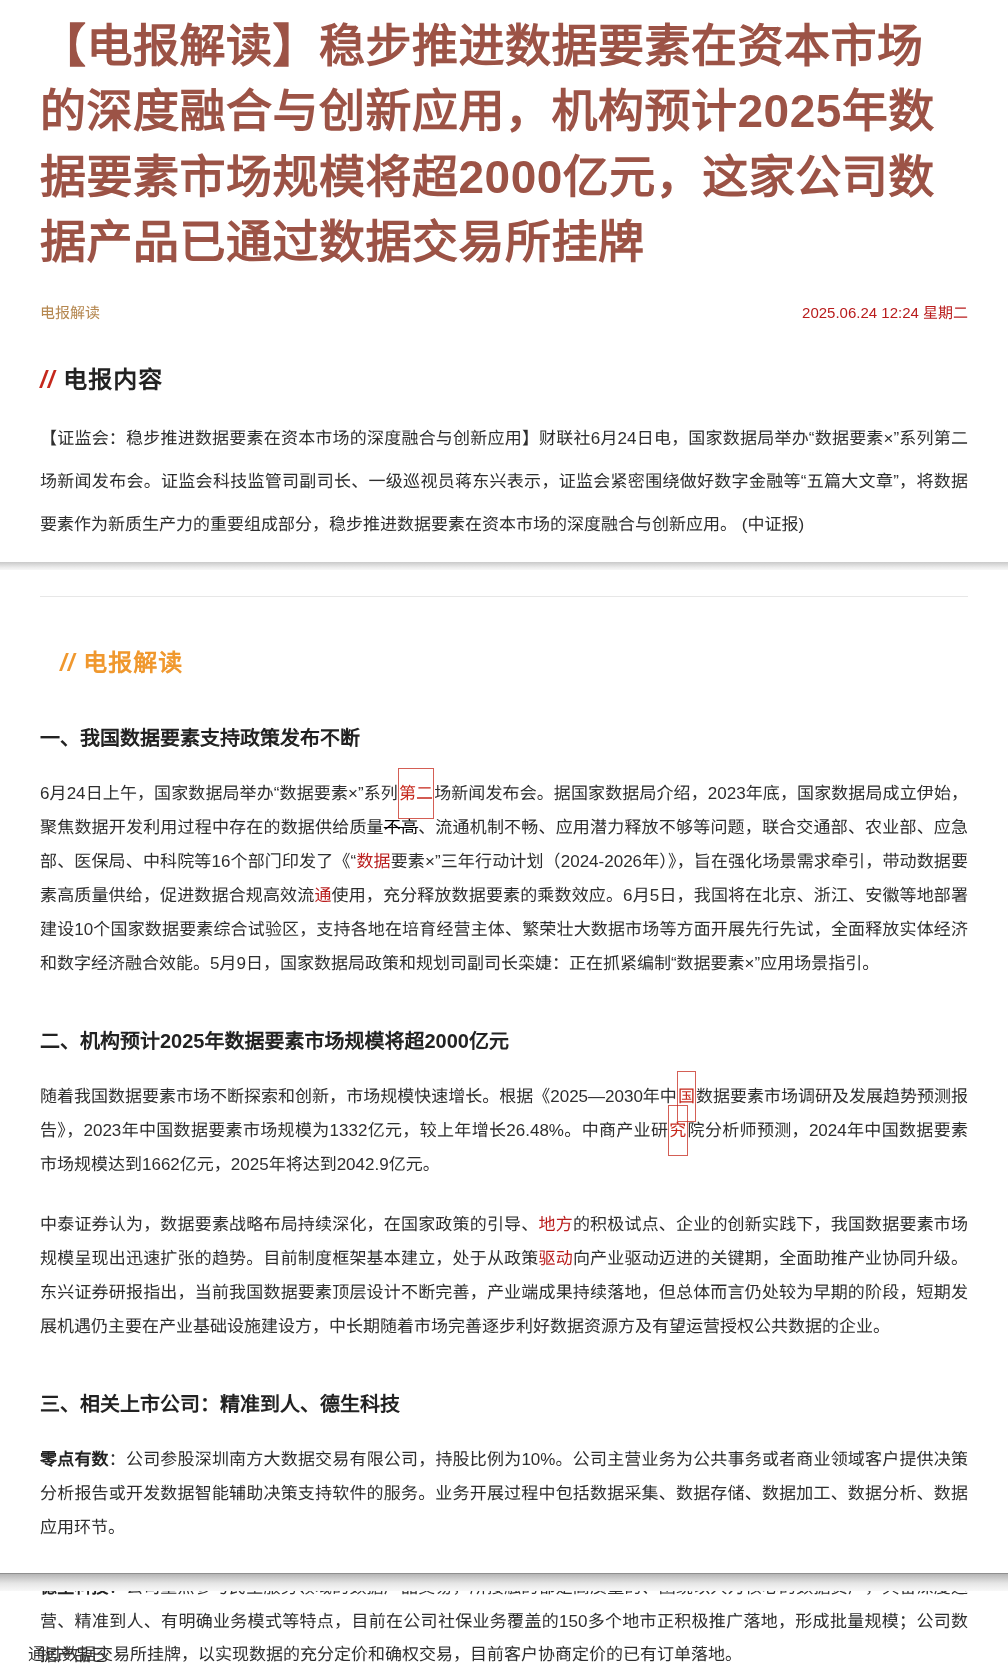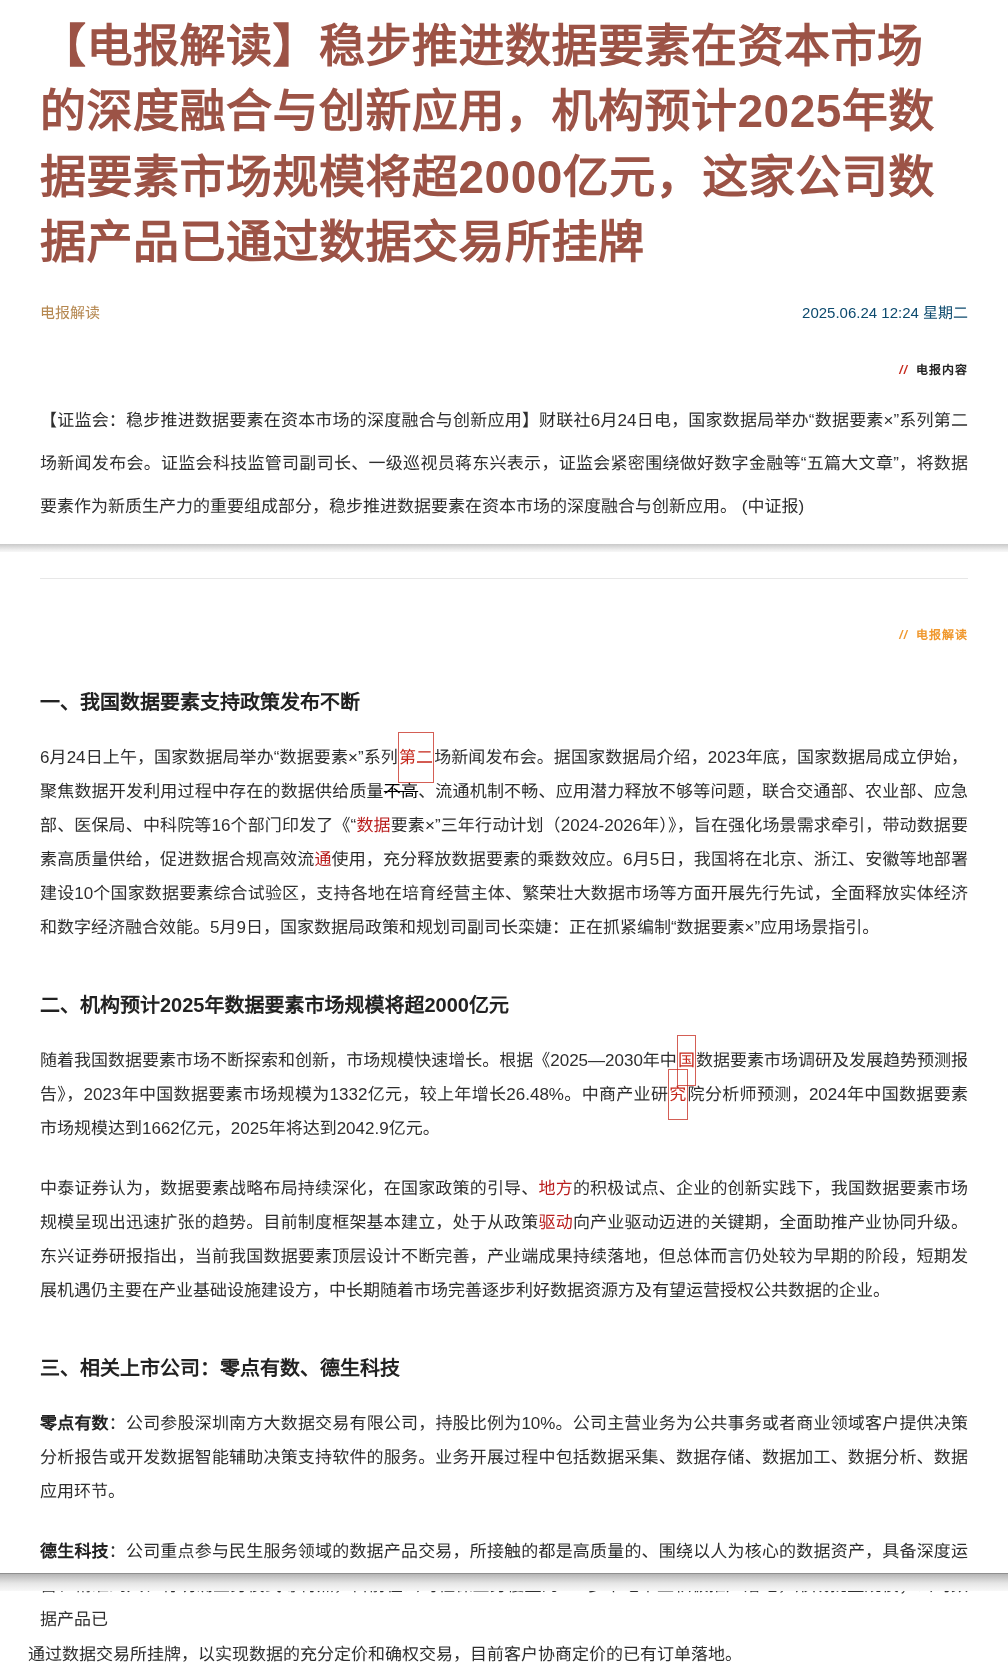--- a/index.html
+++ b/index.html
@@ -17,31 +17,30 @@
     font-weight:bold;
     color:#9c5346;
     letter-spacing:.5px;
   }
   .meta{
     display:flex;justify-content:space-between;align-items:center;
     margin-top:26px;
     font-size:15px;
   }
   .meta .cat{color:#b5874f;text-decoration:none;cursor:pointer;}
-  .meta .date{color:#0c4a6e;}
+  .meta .date{color:#b91c1c;}
   .sec-label{
     margin-top:38px;
-    font-size:12px;font-weight:bold;
+    font-size:24px;font-weight:bold;
     letter-spacing:1px;
-    text-align:right;
   }
   .sec-label .slash{font-style:italic;margin-right:8px;font-weight:bold;}
   .sec-label.content .slash{color:#c5281c;}
   .sec-label.content .lbl{color:#222;}
-  .sec-label.interp{margin-top:46px;}
+  .sec-label.interp{margin-top:46px;margin-left:20px;}
   .sec-label.interp .slash{color:#f0982e;}
   .sec-label.interp .lbl{color:#f0982e;}
   p.body-p{
     margin:26px 0 0 0;
     font-size:17px;line-height:34px;
     color:#2e2e2e;
     text-align:justify;
   }
   p.telegraph-p{line-height:43px;margin-top:22px;}
   h2{
@@ -98,21 +97,21 @@
   <div class="sec-label interp">
     <span class="slash">//</span><span class="lbl">电报解读</span>
   </div>
 
   <div id="blocks">
       <h2>一、我国数据要素支持政策发布不断</h2>
       <p class="body-p"><span>6月24日上午，国家数据局举办“数据要素×”系列</span><span class="mk-redbox">第二</span><span>场新闻发布会。据国家数据局介绍，2023年底，国家数据局成立伊始，聚焦数据开发利用过程中存在的数据供给质量</span><span class="mk-redstrike">不高</span><span>、流通机制不畅、应用潜力释放不够等问题，联合交通部、农业部、应急部、医保局、中科院等16个部门印发了《“</span><span class="mk-red">数据</span><span>要素×”三年行动计划（2024-2026年）》，旨在强化场景需求牵引，带动数据要素高质量供给，促进数据合规高效流</span><span class="mk-red">通</span><span>使用，充分释放数据要素的乘数效应。6月5日，我国将在北京、浙江、安徽等地部署建设10个国家数据要素综合试验区，支持各地在培育经营主体、繁荣壮大数据市场等方面开展先行先试，全面释放实体经济和数字经济融合效能。5月9日，国家数据局政策和规划司副司长栾婕：正在抓紧编制“数据要素×”应用场景指引。</span></p>
       <h2>二、机构预计2025年数据要素市场规模将超2000亿元</h2>
       <p class="body-p"><span>随着我国数据要素市场不断探索和创新，市场规模快速增长。根据《2025—2030年中</span><span class="mk-redbox">国</span><span>数据要素市场调研及发展趋势预测报告》，2023年中国数据要素市场规模为1332亿元，较上年增长26.48%。中商产业研</span><span class="mk-redbox">究</span><span>院分析师预测，2024年中国数据要素市场规模达到1662亿元，2025年将达到2042.9亿元。</span></p>
       <p class="body-p"><span>中泰证券认为，数据要素战略布局持续深化，在国家政策的引导、</span><span class="mk-red">地方</span><span>的积极试点、企业的创新实践下，我国数据要素市场规模呈现出迅速扩张的趋势。目前制度框架基本建立，处于从政策</span><span class="mk-red">驱动</span><span>向产业驱动迈进的关键期，全面助推产业协同升级。东兴证券研报指出，当前我国数据要素顶层设计不断完善，产业端成果持续落地，但总体而言仍处较为早期的阶段，短期发展机遇仍主要在产业基础设施建设方，中长期随着市场完善逐步利好数据资源方及有望运营授权公共数据的企业。</span></p>
-      <h2>三、相关上市公司：零点有数、德生科技</h2>
+      <h2>三、相关上市公司：精准到人、德生科技</h2>
       <p class="body-p"><span class="bold">零点有数</span><span>：公司参股深圳南方大数据交易有限公司，持股比例为10%。公司主营业务为公共事务或者商业领域客户提供决策分析报告或开发数据智能辅助决策支持软件的服务。业务开展过程中包括数据采集、数据存储、数据加工、数据分析、数据应用环节。</span></p>
       <p class="body-p"><span class="bold">德生科技</span><span>：公司重点参与民生服务领域的数据产品交易，所接触的都是高质量的、围绕以人为核心的数据资产，具备深度运营、精准到人、有明确业务模式等特点，目前在公司社保业务覆盖的150多个地市正积极推广落地，形成批量规模；公司数据产品已</span></p>
     </div>
 
 </div>
 
 <div class="bar bar-bottom"></div>
 <p class="body-p footer-p">通过数据交易所挂牌，以实现数据的充分定价和确权交易，目前客户协商定价的已有订单落地。</p>
 
 </body></html>

